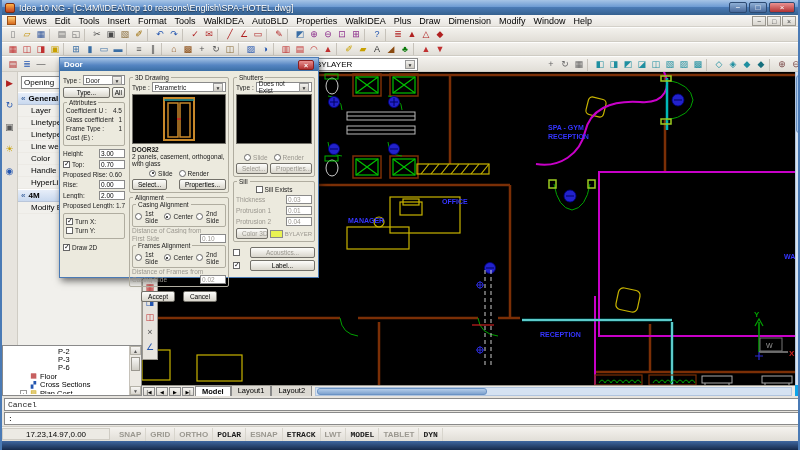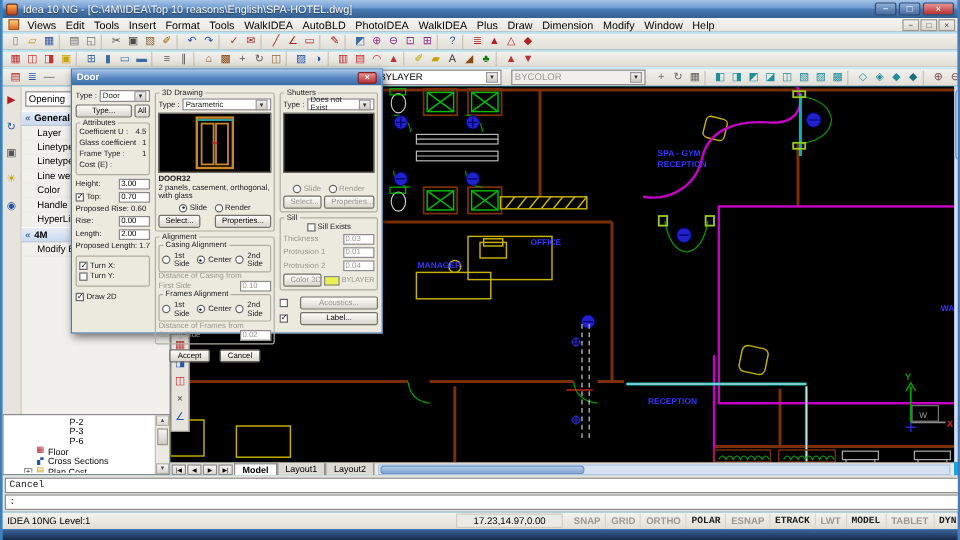--- a/index.html
+++ b/index.html
@@ -126,21 +126,21 @@
     <div class="mdib" style="order:100">□</div>
     <div class="mdib" style="order:101">×</div>
   <span class="mi">Views</span>
       <span class="mi">Edit</span>
       <span class="mi">Tools</span>
       <span class="mi">Insert</span>
       <span class="mi">Format</span>
       <span class="mi">Tools</span>
       <span class="mi">WalkIDEA</span>
       <span class="mi">AutoBLD</span>
-      <span class="mi">PhotoIDEA</span>
+      <span class="mi">Properties</span>
       <span class="mi">WalkIDEA</span>
       <span class="mi">Plus</span>
       <span class="mi">Draw</span>
       <span class="mi">Dimension</span>
       <span class="mi">Modify</span>
       <span class="mi">Window</span>
       <span class="mi">Help</span>
     </div>
 
   <div class="tb" id="tb1">
@@ -225,24 +225,20 @@
   <div class="tb" id="tb3">
     <span style="display:flex">
 
     <span class="ticon" style="color: rgb(176, 32, 32);">▤</span>
         <span class="ticon" style="color: rgb(36, 86, 176);">≣</span>
         <span class="ticon" style="color: rgb(85, 85, 85);">—</span>
       </span>
     <div class="combo linetype-combo">
       <span class="lt-line"></span>
       <span>BYLAYER</span>
-      <span class="carrow">▼</span>
-    </div>
-    <div class="combo color-combo">
-      <span>BYCOLOR</span>
       <span class="carrow">▼</span>
     </div>
     <div class="tb3-right">
 
     <span class="ticon" style="color: rgb(102, 102, 102);">+</span>
         <span class="ticon" style="color: rgb(102, 102, 102);">↻</span>
         <span class="ticon" style="color: rgb(102, 102, 102);">▦</span>
         <span class="ticon sep"></span>
         <span class="ticon" style="color: rgb(31, 143, 160);">◧</span>
         <span class="ticon" style="color: rgb(31, 143, 160);">◨</span>
@@ -540,21 +536,20 @@
       <div class="hthumb"></div>
     </div>
   </div>
 
   <div class="cmd">
     <div class="cmd-line">Cancel</div>
     <div class="cmd-line">:</div>
   </div>
 
   <div class="statusbar">
-    <div class="sb-app">IDEA 10NG Level:1</div>
     <div class="sb-coords">17.23,14.97,0.00</div>
     <div class="sb-toggles">
 
     <span class="tg off">SNAP</span>
         <span class="tg off">GRID</span>
         <span class="tg off">ORTHO</span>
         <span class="tg on">POLAR</span>
         <span class="tg off">ESNAP</span>
         <span class="tg on">ETRACK</span>
         <span class="tg off">LWT</span>

